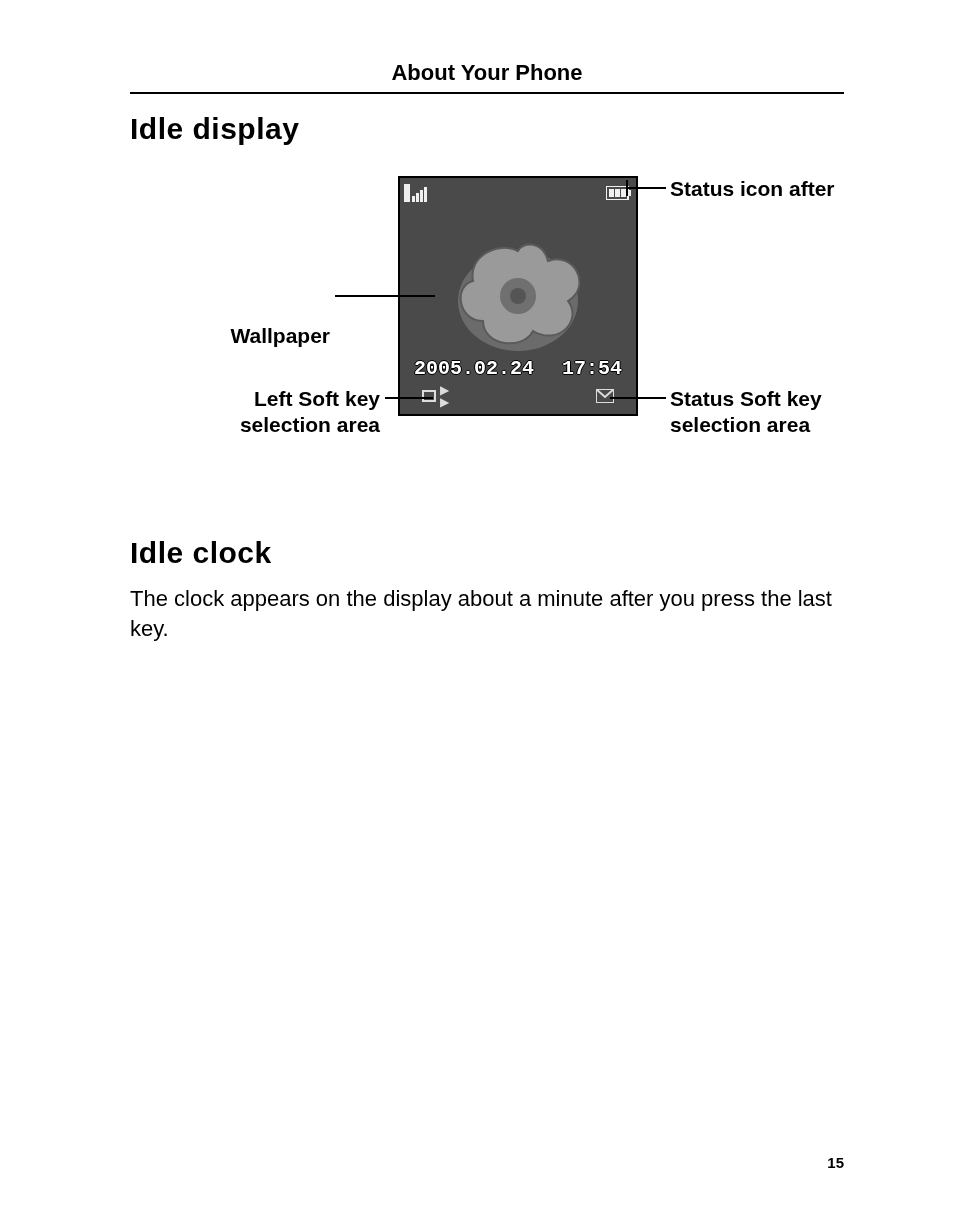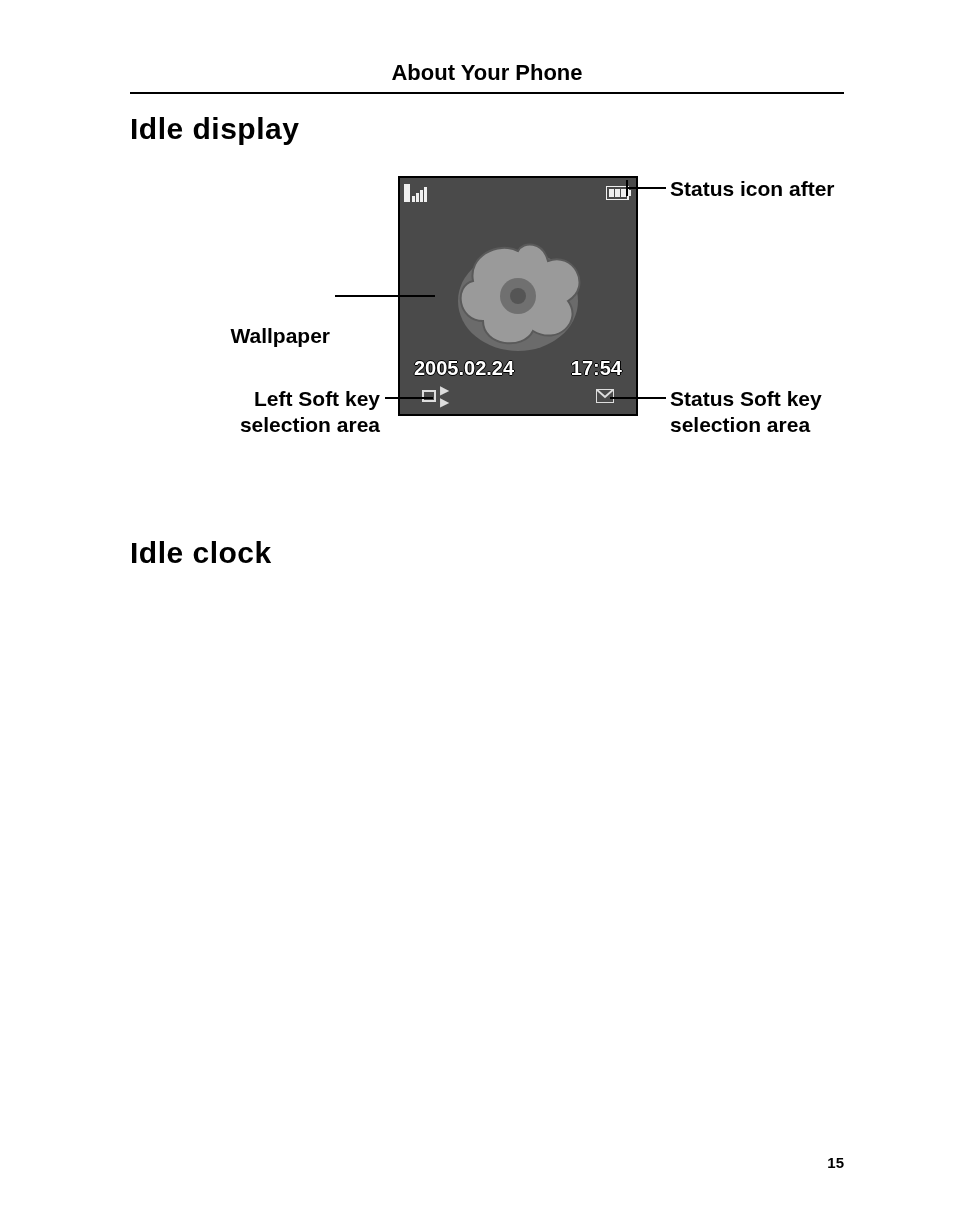--- a/index.html
+++ b/index.html
@@ -83,21 +83,21 @@
     transform: translate(-50%,-50%);
     width: 150px; height: 130px;
   }
   .date-time {
     position: absolute;
     bottom: 34px;
     left: 0; right: 0;
     display: flex;
     justify-content: space-between;
     padding: 0 14px;
-    font-family: Liberation Sans, sans-serif;
+    font-family: Liberation Mono, monospace;
     font-weight: bold;
     font-size: 20px;
     color: #fff;
     text-shadow: 1px 0 #000, -1px 0 #000, 0 1px #000, 0 -1px #000;
   }
   .softkey-row {
     position: absolute;
     bottom: 6px;
     left: 0; right: 0;
     display: flex;
@@ -212,15 +212,16 @@
     <div class="leader" style="left:498px; top:11px; width:38px;"></div>
 
     <div style="position:absolute; left:496px; top:4px; width:2px; height:16px; background:#000;"></div>
 
     <div class="label right" style="left:540px; top:210px;">Status Soft key</div>
     <div class="label right" style="left:540px; top:236px;">selection area</div>
     <div class="leader" style="left:480px; top:221px; width:56px;"></div>
   </div>
 
   <h2>Idle clock</h2>
+  <p class="body-text">The clock appears on the display about a minute after you press the last key.</p>
 
   <div class="page-num">15</div>
 </div>
 
 </body></html>

